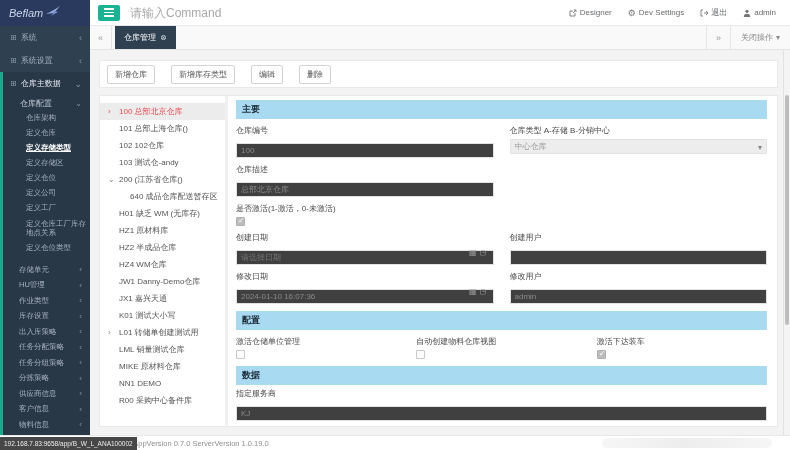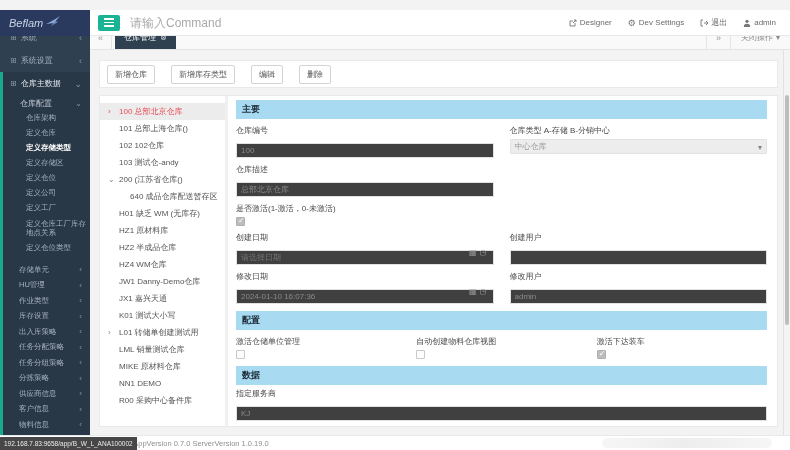--- a/index.html
+++ b/index.html
@@ -1,20 +1,20 @@
 <!DOCTYPE html>
 <html><head>
 <meta charset="utf-8">
 <style>
   * { box-sizing: border-box; margin: 0; padding: 0; }
   html,body { width:790px; height:450px; overflow:hidden;
     font-family:"Liberation Sans","DejaVu Sans",sans-serif; background:#f3f3f4; position:relative; }
 
   
-  .topbar { position:absolute; left:0; top:10px; right:0; height:26px; background:#fff;
+  .topbar { position:absolute; left:0; top:0; right:0; height:26px; background:#fff;
     border-bottom:1px solid #e7eaec; display:flex; align-items:center; z-index:6; }
   .logo { width:90px; height:26px; background:#293a5e; color:#c9d4e8; font-size:11px;
     font-style:italic; display:flex; align-items:center; padding-left:9px; gap:2px; flex:none; }
   .logo svg { margin-top:-4px; }
   .burger { margin-left:8px; width:22px; height:16px; background:#1ab394; border-radius:2px;
     display:flex; flex-direction:column; justify-content:center; gap:2px; align-items:center; cursor:pointer; }
   .burger i { display:block; width:10px; height:1.5px; background:#fff; }
   .cmd { border:none; outline:none; margin-left:10px; font-size:12px; color:#777; width:220px;
     font-family:inherit; background:transparent; }
   .cmd::placeholder { color:#a9a9a9; }
@@ -28,21 +28,21 @@
     z-index:5; overflow:hidden; font-size:8px; color:#a7b1c2; }
   .nav1 { height:23px; display:flex; align-items:center; padding:0 8px 0 10px; gap:4px; cursor:pointer; }
   .nav1 .grid-ic { font-size:8px; color:#8b97a7; }
   .nav1 .chev { margin-left:auto; color:#8b97a7; font-size:9px; }
   .sec-active { border-left:3px solid #19aa8d; background:#293846; }
   .sec-active .nav1 { padding-left:7px; color:#e4e9f0; }
   .nav2 { height:16px; display:flex; align-items:center; padding:0 8px 0 17px; cursor:pointer; color:#c8cfdb; }
   .nav2 .chev,.nav2b .chev { margin-left:auto; color:#8b97a7; font-size:8px; }
   .nav3 { min-height:15px; display:flex; align-items:center; padding:0 4px 0 23px; cursor:pointer;
     font-size:7.5px; color:#a7b1c2; line-height:8.5px; }
-  .nav3.on { color:#fff; font-weight:bold; }
+  .nav3.on { color:#fff; font-weight:bold;text-decoration:underline; }
   .nav3.wrap2 { height:25px; }
   .navgrp { margin-top:6px; }
   .nav2b { height:15.5px; display:flex; align-items:center; padding:0 8px 0 16px; cursor:pointer;
     font-size:7.5px; color:#a7b1c2; }
 
   
   .tabbar { position:absolute; left:90px; top:26px; right:0; height:24px; background:#f9f9f9;
     border-bottom:1px solid #e4e4e4; display:flex; align-items:stretch; font-size:8px; z-index:4; }
   .tab-arrow { width:22px; display:flex; align-items:center; justify-content:center; color:#999;
     border-right:1px solid #e4e4e4; cursor:pointer; font-size:9px; }

